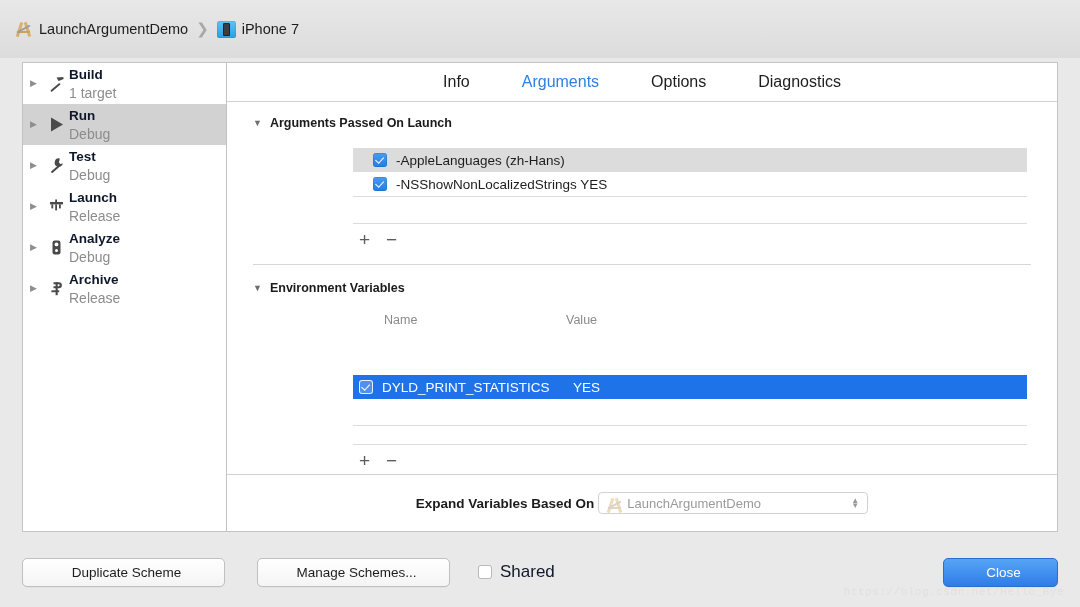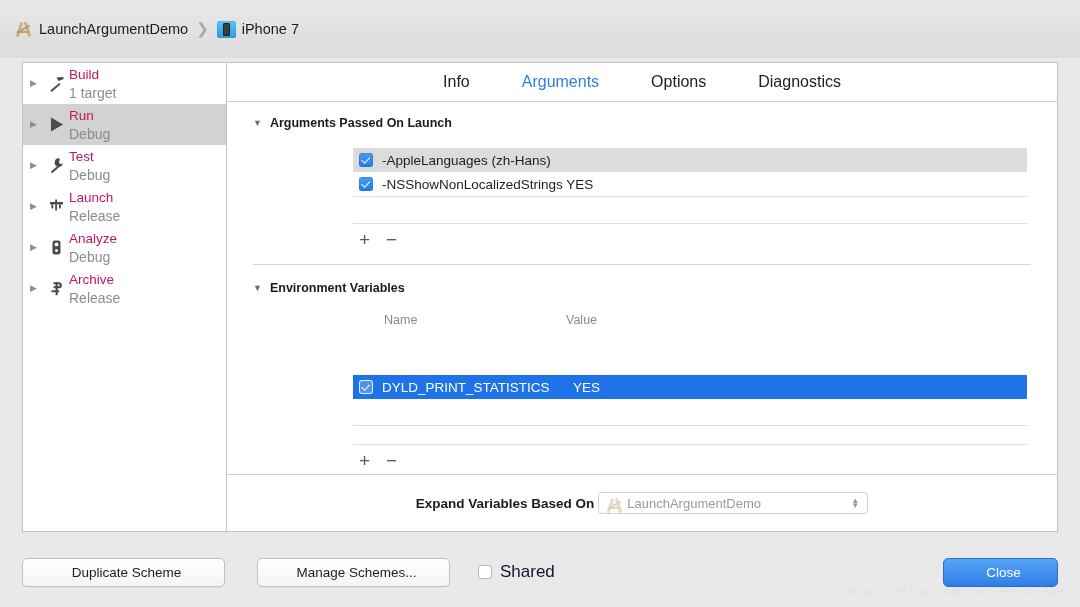--- a/index.html
+++ b/index.html
@@ -134,22 +134,22 @@
     width: 26px;
     flex: none;
     display: flex;
     align-items: center;
     justify-content: center;
     color: #4a4a4a;
   }
   .scheme-text { line-height: 1.18; }
   .scheme-title {
     font-size: 13.5px;
-    font-weight: normal;
-    color: #be185d;
+    font-weight: bold;
+    color: #0f172a;
   }
   .scheme-sub {
     font-size: 14px;
     color: #8c8c8c;
   }
 
   
   #detail {
     flex: 1;
     display: flex;
@@ -198,21 +198,21 @@
     color: #1b1b1b;
   }
 
   .list-block { padding: 0 30px 0 126px; }
 
   .arg-row {
     display: flex;
     align-items: center;
     height: 24px;
     gap: 9px;
-    padding-left: 6px;
+    padding-left: 20px;
     font-size: 13.5px;
     color: #1d1d1d;
   }
   .arg-row.highlight { background: #dcdcdc; }
 
   .cb {
     width: 14px; height: 14px;
     border-radius: 3px;
     background: linear-gradient(to bottom, #4a9bf0, #1f7ee8);
     box-shadow: inset 0 0 0 0.5px rgba(0,0,0,.2);

